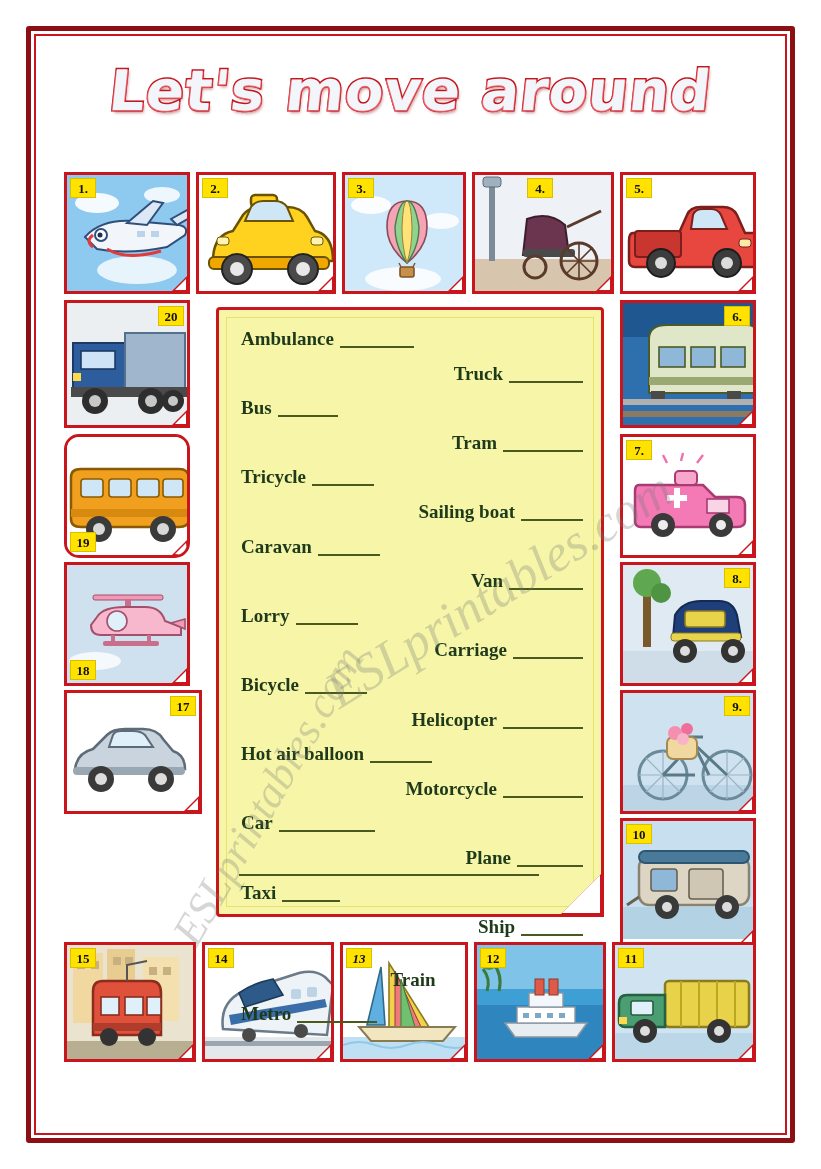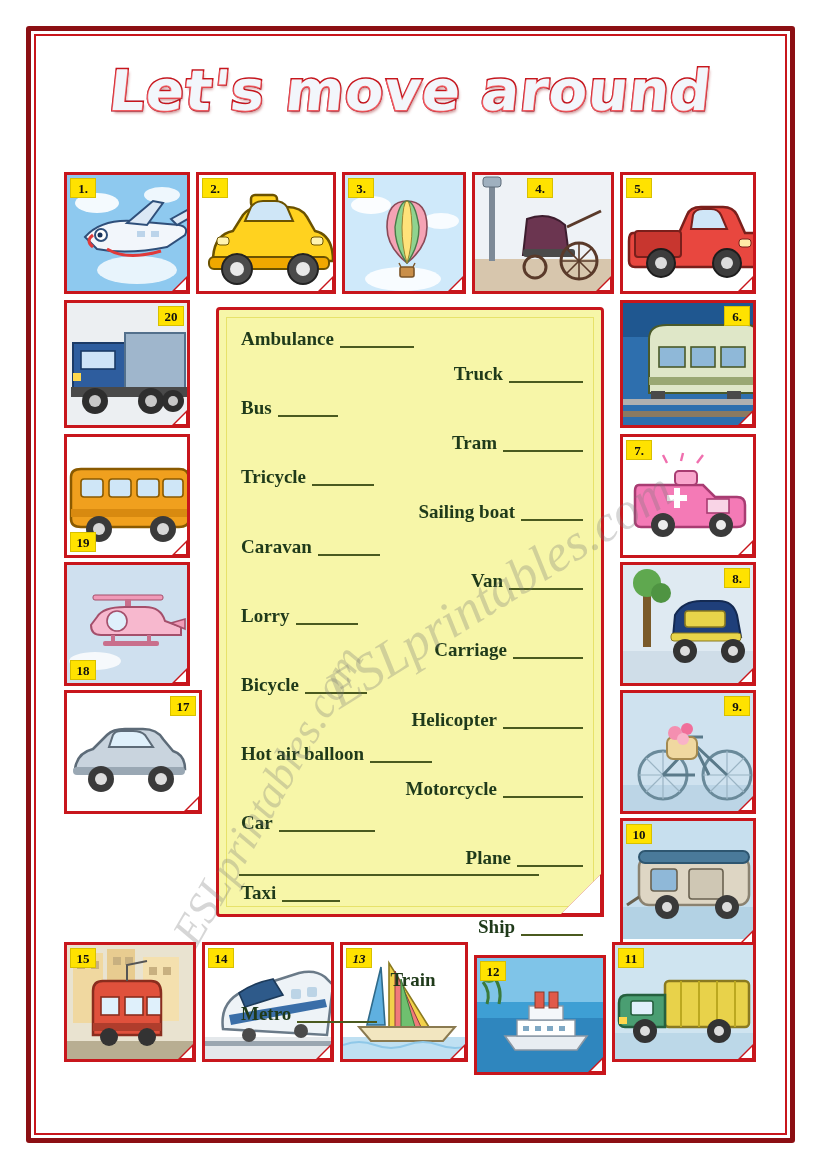--- a/index.html
+++ b/index.html
@@ -348,21 +348,21 @@
         <circle cx="106" cy="98" r="11" fill="#2e2e2e"></circle>
         <circle cx="106" cy="98" r="5" fill="#c8c8c8"></circle>
         <rect x="6" y="70" width="8" height="8" fill="#ffd84d"></rect>
       </svg>
     </div>
     <div class="num tr">20</div>
     <div class="fold"></div>
     <div class="fold2"></div>
   </div>
 
-  <div class="cell" style="left:64px; top:434px; width:126px; height:124px;">
+  <div class="cell" style="left:64px; top:434px; width:126px; height:124px;border-radius:15px;">
     <div class="pic">
       <svg viewBox="0 0 126 124" width="126" height="124" preserveAspectRatio="none">
         <rect width="126" height="124" fill="#ffffff"></rect>
         <path d="M4 40 q0-8 10-8 h98 q10 0 10 10 v40 q0 8-10 8 H14 q-10 0-10-8z" fill="#f0a01e" stroke="#8a5a00" stroke-width="2.5"></path>
         <rect x="14" y="42" width="22" height="18" rx="3" fill="#cfe6f7" stroke="#8a5a00" stroke-width="1.6"></rect>
         <rect x="42" y="42" width="22" height="18" rx="3" fill="#cfe6f7" stroke="#8a5a00" stroke-width="1.6"></rect>
         <rect x="70" y="42" width="22" height="18" rx="3" fill="#cfe6f7" stroke="#8a5a00" stroke-width="1.6"></rect>
         <rect x="96" y="42" width="20" height="18" rx="3" fill="#cfe6f7" stroke="#8a5a00" stroke-width="1.6"></rect>
         <rect x="4" y="72" width="118" height="8" fill="#d88a10"></rect>
         <circle cx="32" cy="92" r="13" fill="#3a3a3a"></circle>
@@ -598,21 +598,21 @@
         <path d="M42 80 L38 22 L24 80z" fill="#5fb0e0" stroke="#2f6a8a" stroke-width="1.6"></path>
         <path d="M16 82 h96 l-12 14 H28z" fill="#f2e6c0" stroke="#8a7a50" stroke-width="2"></path>
         <path d="M0 100 q16-6 32 0 t32 0 t32 0 t32 0" fill="none" stroke="#8fc8e8" stroke-width="2"></path>
       </svg>
     </div>
     <div class="num tl">13</div>
     <div class="fold"></div>
     <div class="fold2"></div>
   </div>
 
-  <div class="cell" style="left:474px; top:942px; width:132px; height:120px;margin-top:13px;">
+  <div class="cell" style="left:474px; top:942px; width:132px; height:120px;">
     <div class="pic">
       <svg viewBox="0 0 132 120" width="132" height="120" preserveAspectRatio="none">
         <rect width="132" height="120" fill="#3e9fd4"></rect>
         <rect x="0" y="0" width="132" height="44" fill="#7fc4e8"></rect>
         <path d="M0 60 h132 v60 H0z" fill="#2f86be"></path>
         <path d="M6 24 q8 10 4 22 M16 18 q10 12 6 28" stroke="#3a7a3a" stroke-width="3" fill="none"></path>
         <circle cx="12" cy="16" r="9" fill="#4f9442"></circle>
         <path d="M28 78 h82 l-10 14 H38z" fill="#e8edf2" stroke="#8a97a4" stroke-width="1.6"></path>
         <rect x="40" y="62" width="58" height="16" fill="#ffffff" stroke="#8a97a4" stroke-width="1.4"></rect>
         <rect x="52" y="48" width="34" height="14" fill="#f4f7fa" stroke="#8a97a4" stroke-width="1.4"></rect>

